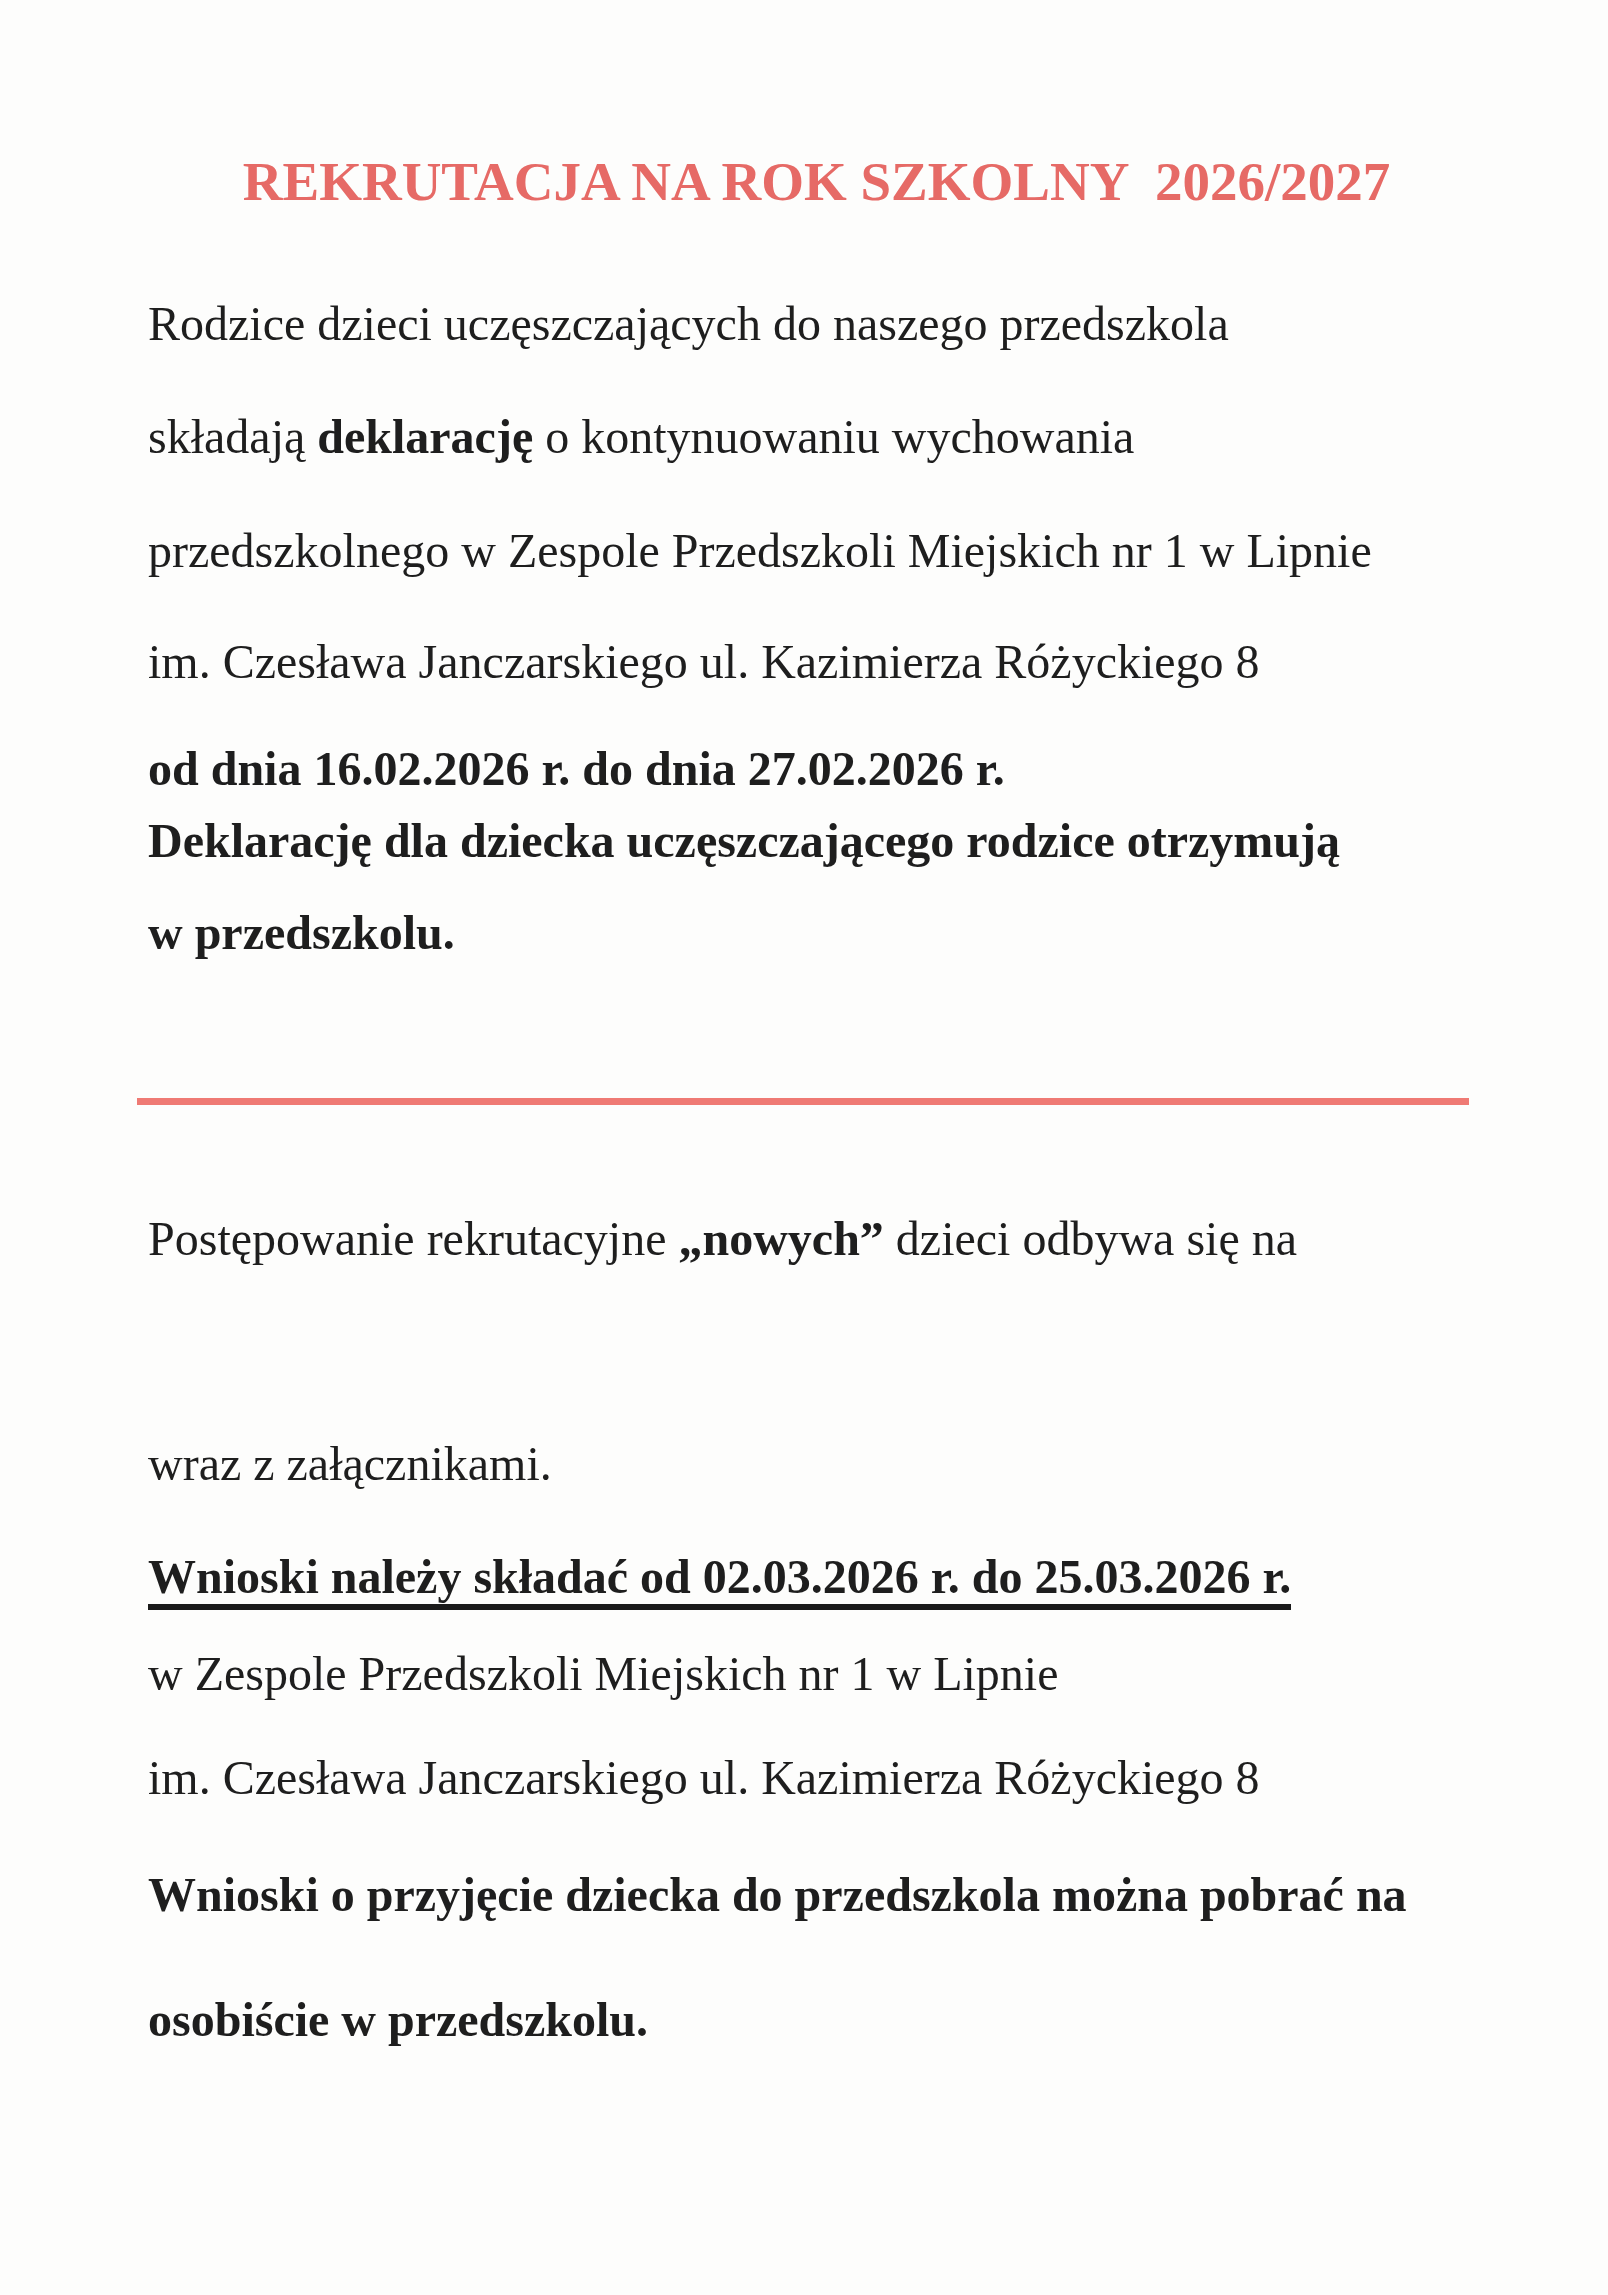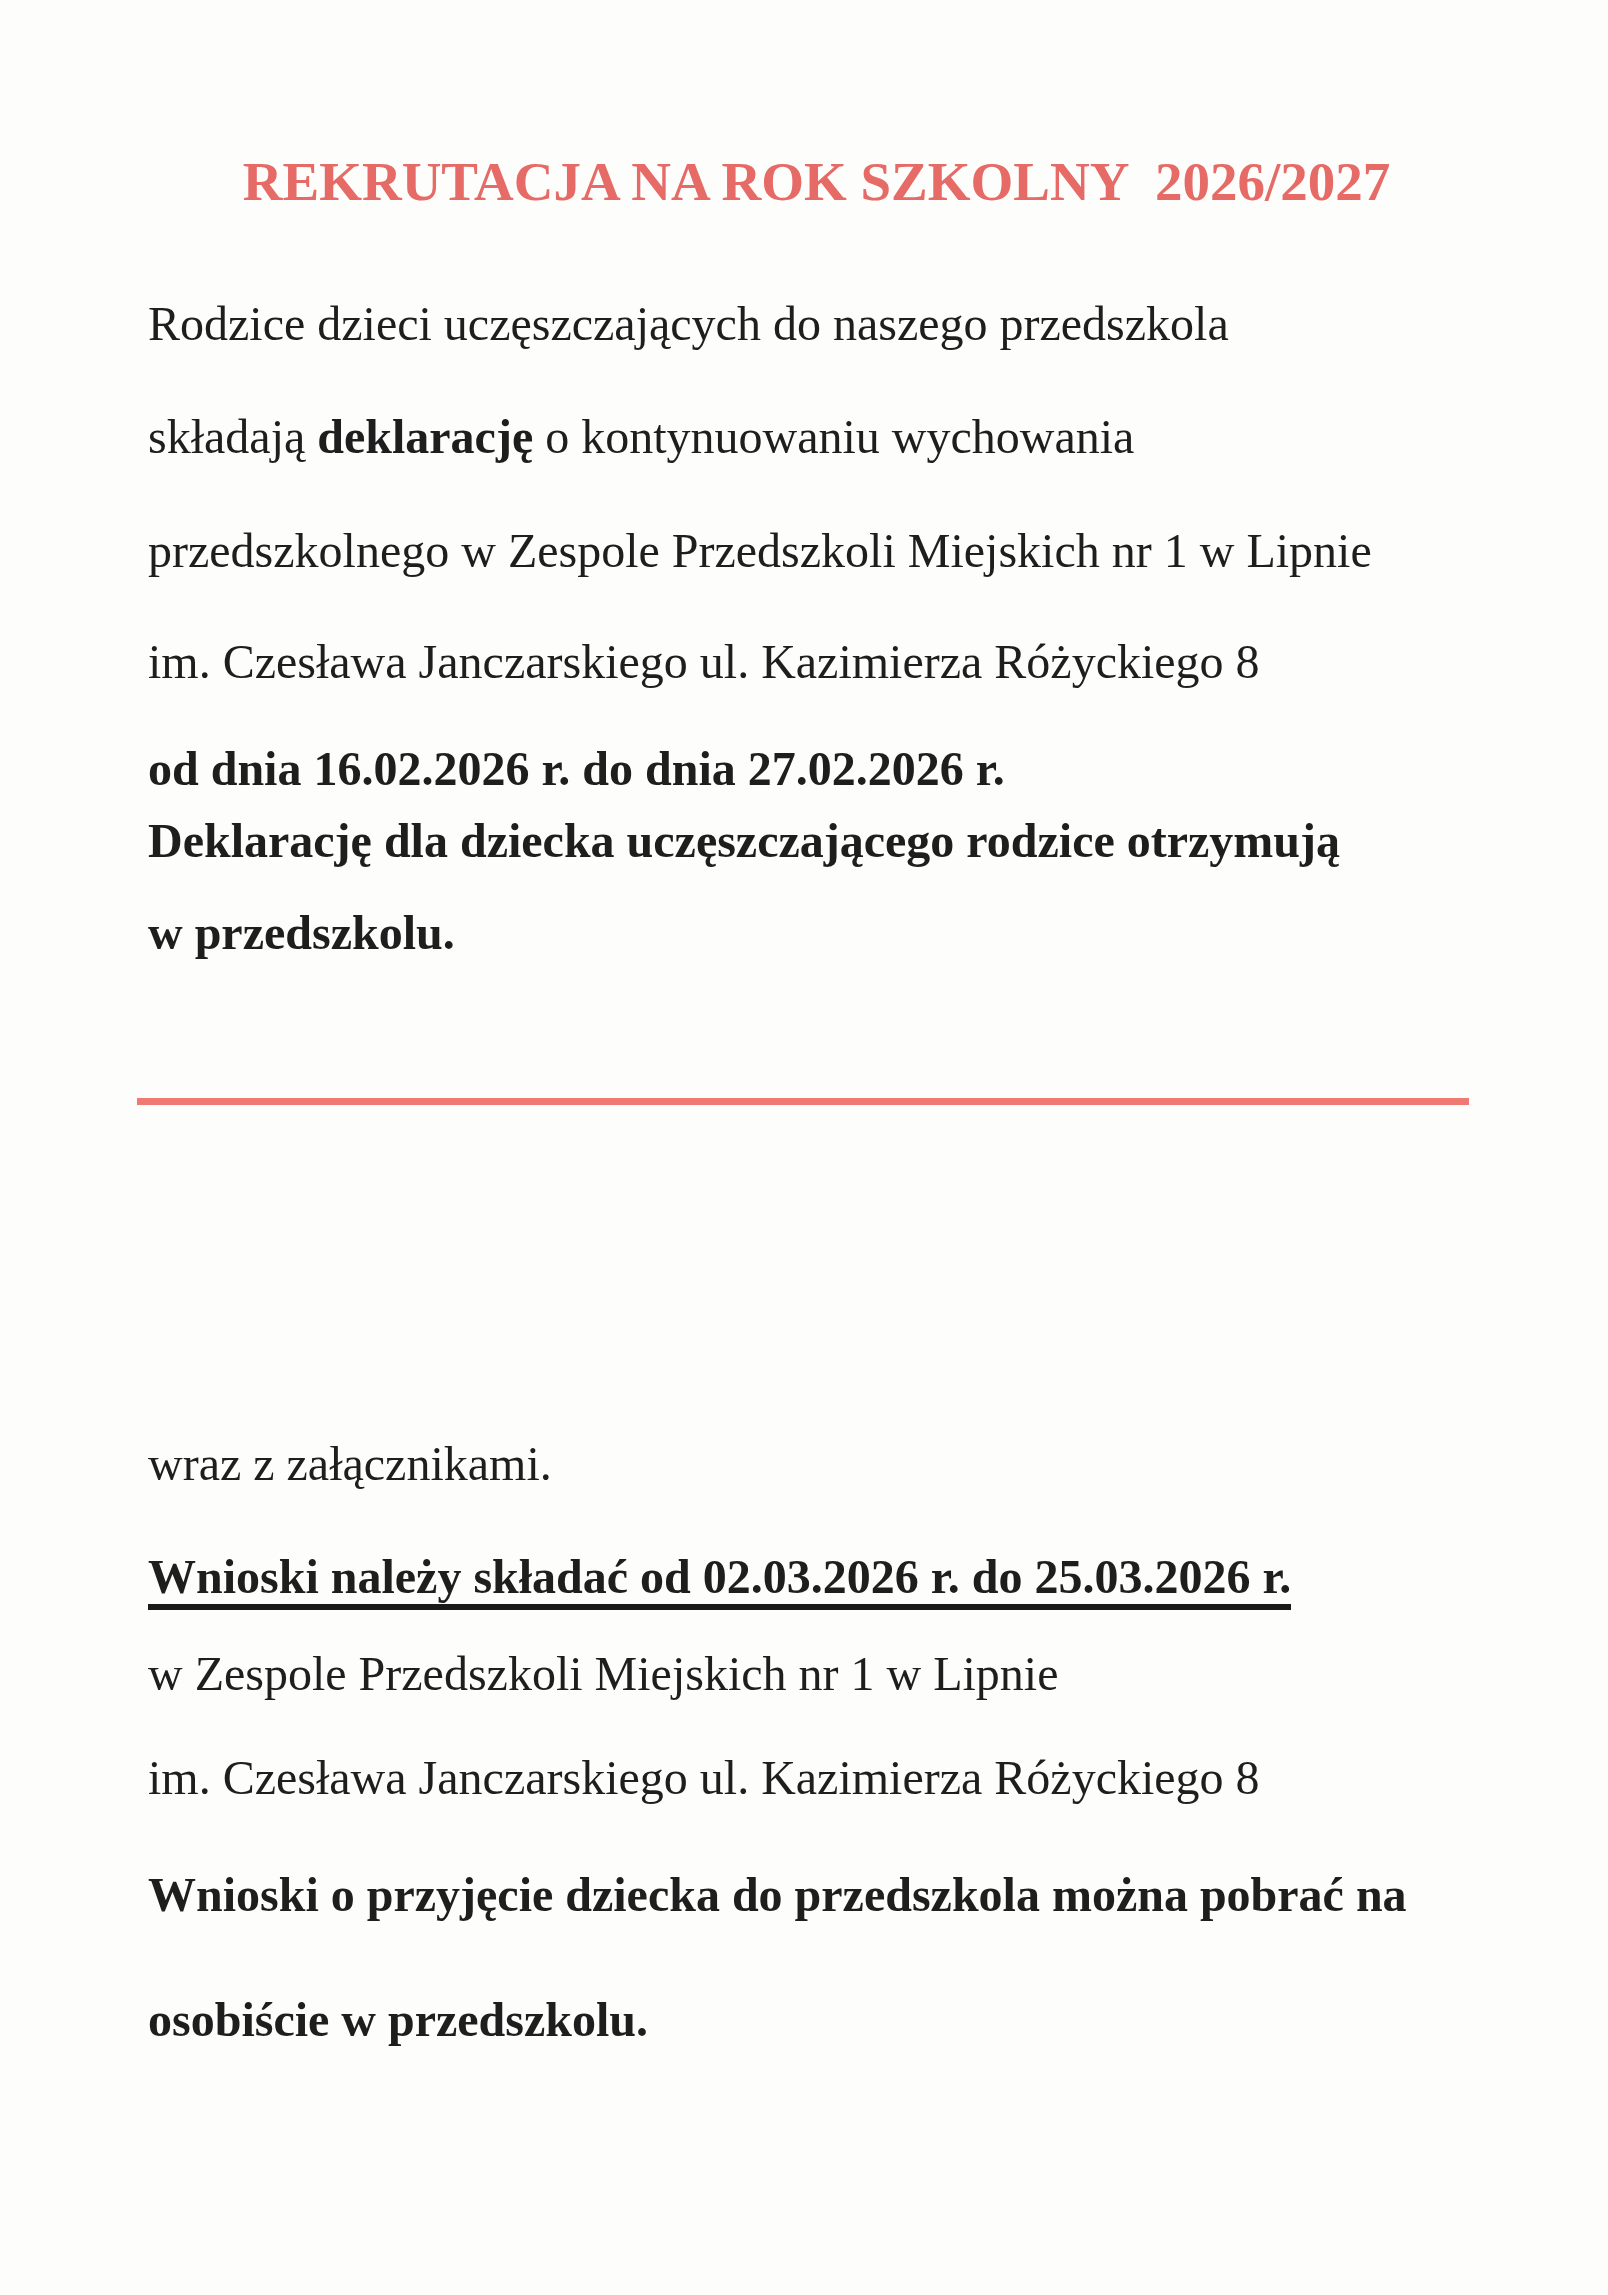--- a/index.html
+++ b/index.html
@@ -70,20 +70,21 @@
   <p class="line" style="top:636px">im. Czesława Janczarskiego ul. Kazimierza Różyckiego 8</p>
 
   <p class="line b" style="top:743px">od dnia 16.02.2026 r. do dnia 27.02.2026 r.</p>
 
   <p class="line b" style="top:815px">Deklarację dla dziecka uczęszczającego rodzice otrzymują</p>
 
   <p class="line b" style="top:907px">w przedszkolu.</p>
 
   <hr class="divider">
 
+  <p class="line" style="top:1213px"><span>Postępowanie rekrutacyjne </span><span class="b">„nowych”</span><span> dzieci odbywa się na</span></p>
 
 
   <p class="line" style="top:1438px">wraz z załącznikami.</p>
 
   <p class="line b" style="top:1551px"><span class="underlined">Wnioski należy składać od 02.03.2026 r. do 25.03.2026 r.</span></p>
 
   <p class="line" style="top:1648px">w Zespole Przedszkoli Miejskich nr 1 w Lipnie</p>
 
   <p class="line" style="top:1752px">im. Czesława Janczarskiego ul. Kazimierza Różyckiego 8</p>
 

